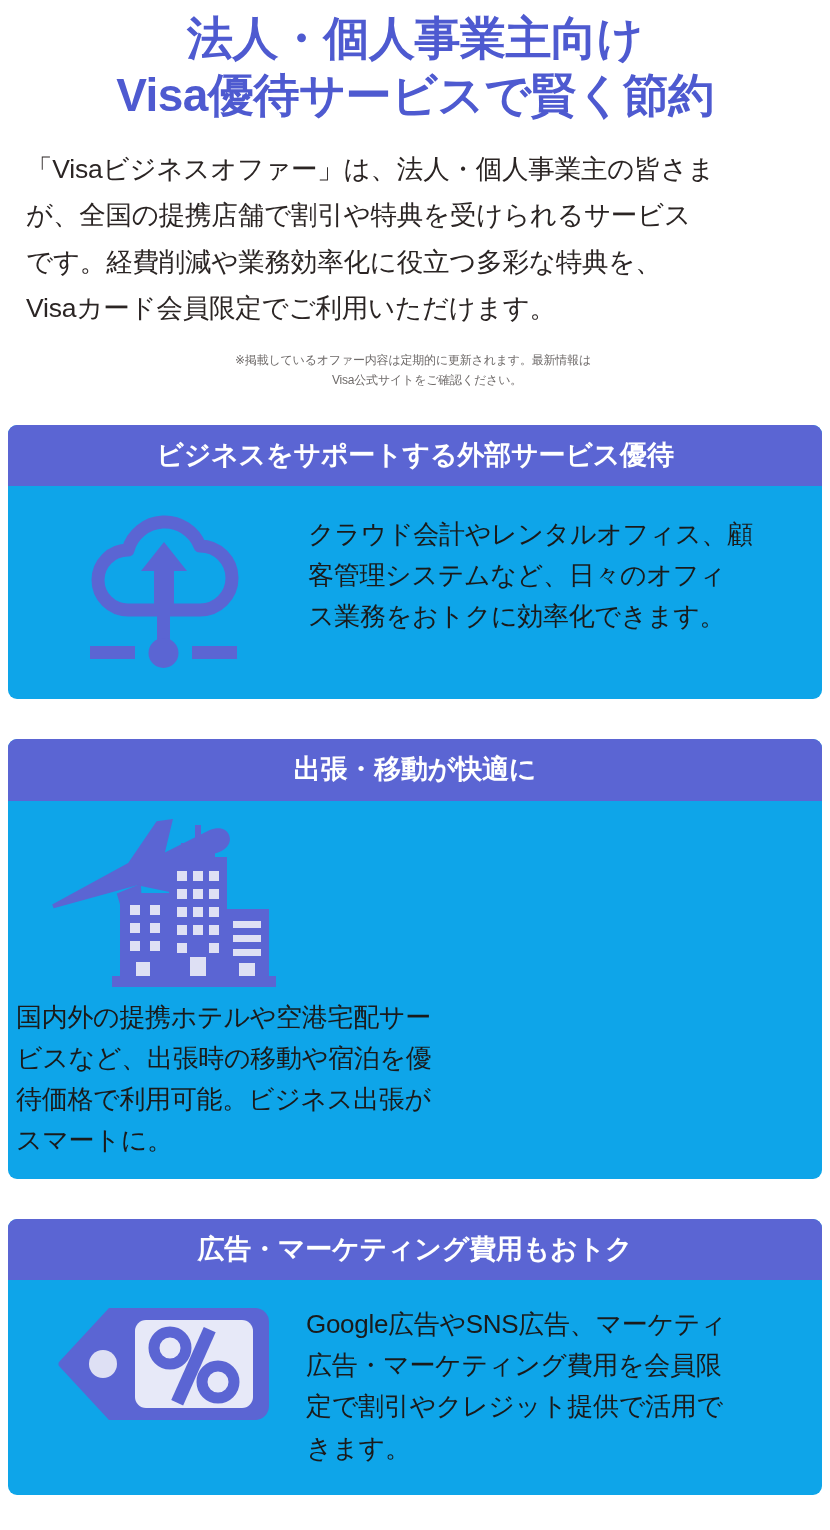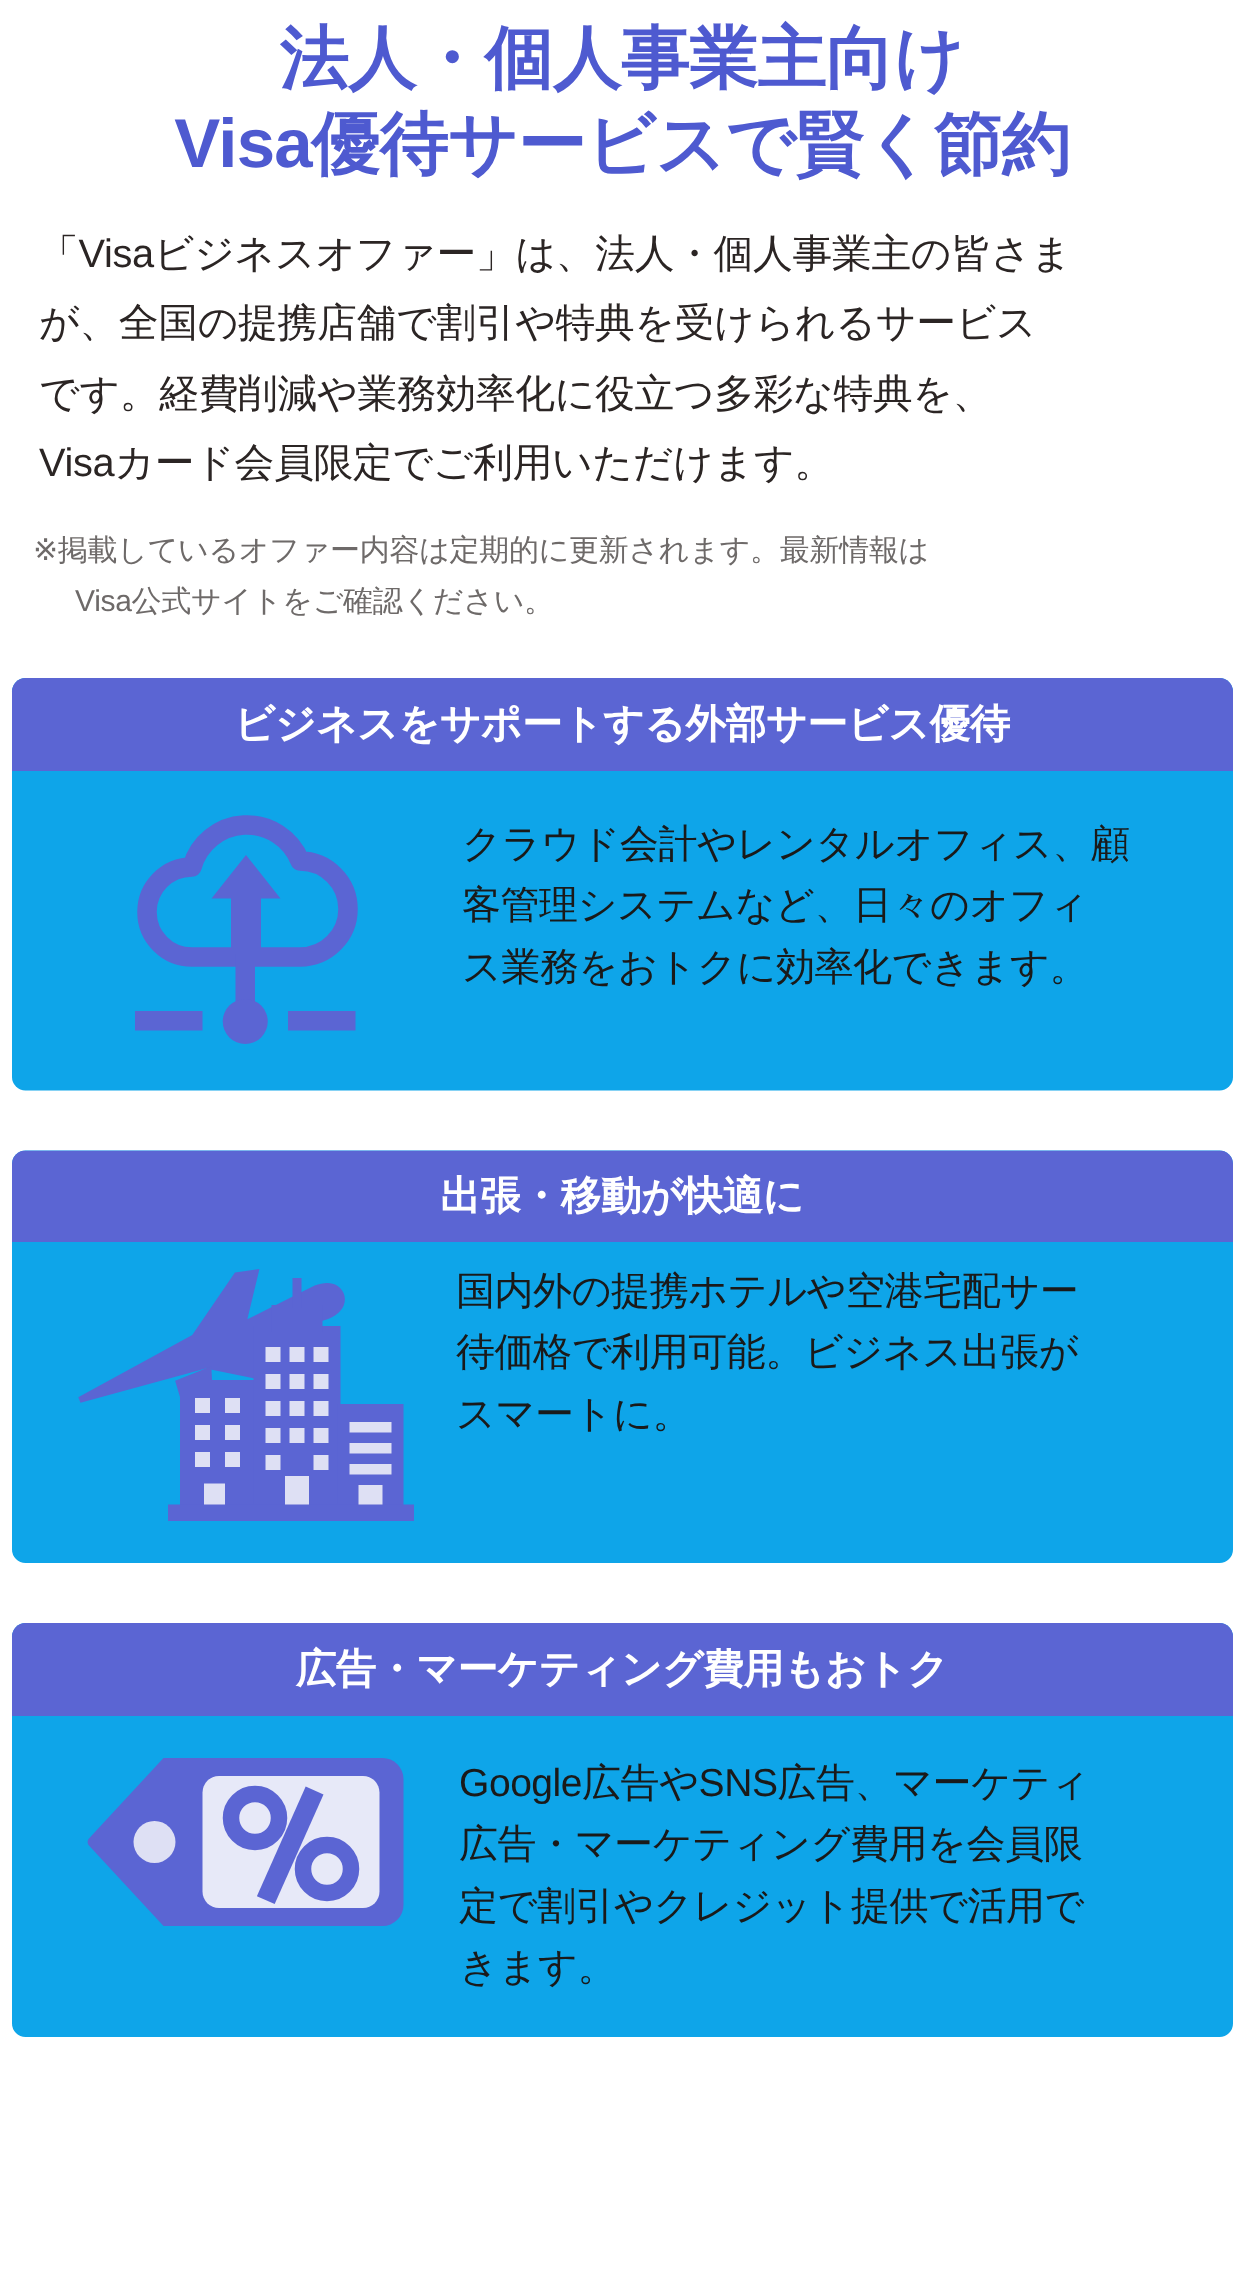--- a/index.html
+++ b/index.html
@@ -51,25 +51,26 @@
   .lead .line {
     display: block;
     white-space: nowrap;
   }
 
   
   .note {
     margin: 18px 0 0 0;
     padding: 0 26px 0 42px;
     color: #6E6A69;
-    font-size: 20px;
+    font-size: 12px;
     line-height: 1.72;
     font-weight: 400;
     letter-spacing: -0.2px;
     text-indent: -20px;
+    text-align: center;
   }
   .note .line {
     display: block;
     white-space: nowrap;
   }
   .note .line.indent {
     text-indent: 0;
     padding-left: 8px;
   }
 
@@ -124,21 +125,21 @@
   .card-text .line {
     display: block;
     white-space: nowrap;
   }
 
   
   .card-1 .card-body { padding: 22px 20px 26px 10px; }
   .card-1 .card-icon { width: 290px; }
   .card-1 .card-text { padding-top: 6px; }
 
-  .card-2 .card-body { padding: 12px 18px 18px 8px; }
+  .card-2 .card-body { padding: 12px 18px 18px 8px; flex-direction: column; }
   .card-2 .card-icon { width: 288px; align-items: flex-start; padding-top: 4px;}
   .card-2 .card-text { padding-top: 0px; }
 
   .card-3 .card-body { padding: 24px 18px 26px 10px; }
   .card-3 .card-icon { width: 288px; align-items: center; }
   .card-3 .card-text { padding-top: 0px; }
 
   svg { display: block; }
 </style>
 </head>
@@ -244,20 +245,21 @@
             <rect x="164" y="140" width="16" height="19" fill="#DEE0F4"></rect>
 
             <rect x="207" y="104" width="28" height="7" fill="#DEE0F4"></rect>
             <rect x="207" y="118" width="28" height="7" fill="#DEE0F4"></rect>
             <rect x="207" y="132" width="28" height="7" fill="#DEE0F4"></rect>
             <rect x="213" y="146" width="16" height="13" fill="#DEE0F4"></rect>
           </svg>
         </div>
         <div class="card-text">
           <span class="line">国内外の提携ホテルや空港宅配サー</span>
+          <span class="line">ビスなど、出張時の移動や宿泊を優</span>
           <span class="line">待価格で利用可能。ビジネス出張が</span>
           <span class="line">スマートに。</span>
         </div>
       </div>
     </section>
 
     <section class="card card-3">
       <div class="card-header">広告・マーケティング費用もおトク</div>
       <div class="card-body">
         <div class="card-icon">

